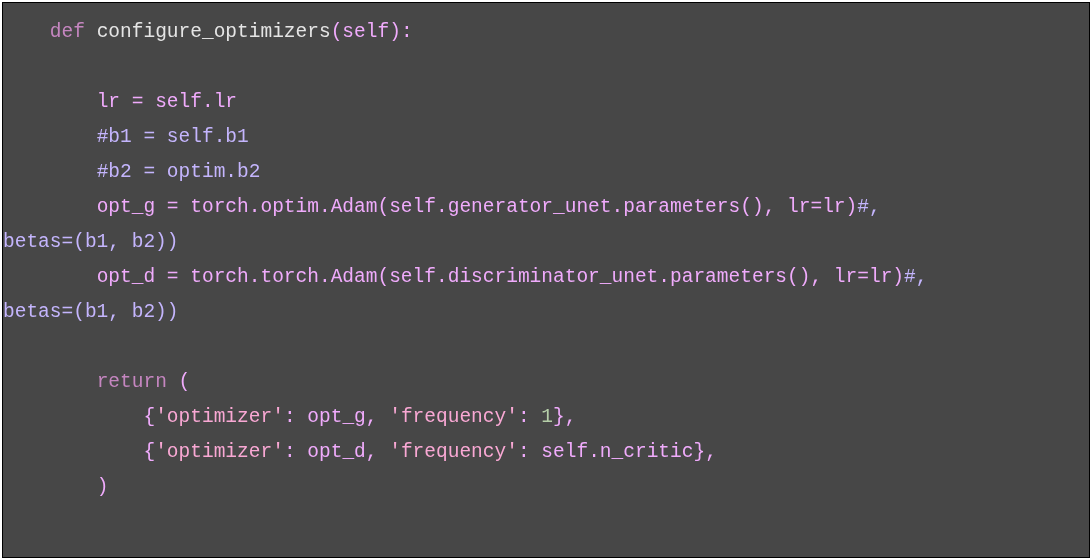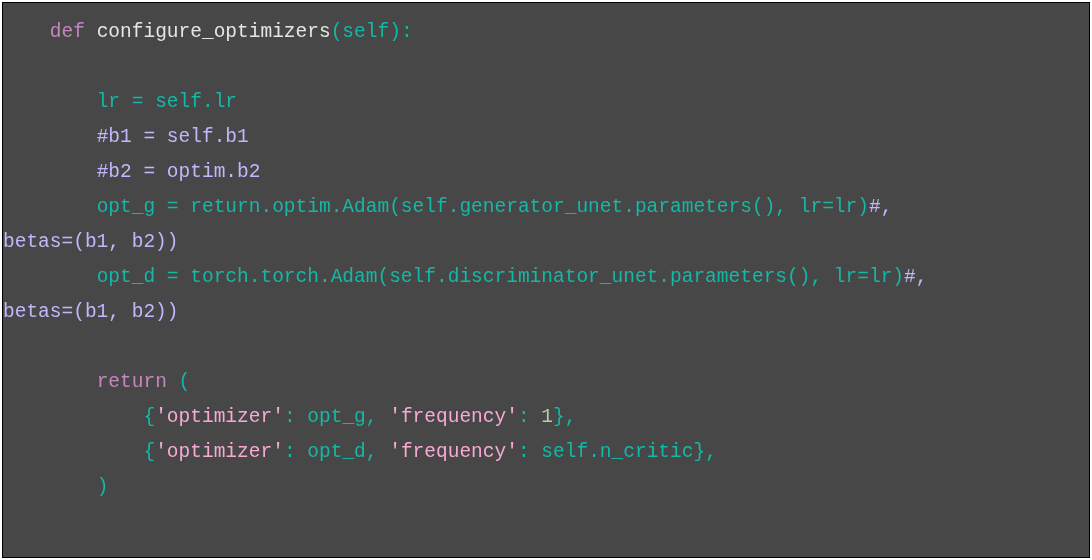--- a/index.html
+++ b/index.html
@@ -28,32 +28,32 @@
     font-size: 19.5px;
     line-height: 35px;
     color: #ffffff;
     white-space: pre;
   }
   .kw   { color: #c586c0; text-align: right; }
   .fn   { color: #e5e5e5; }
   .str  { color: #f9a8d4; }
   .num  { color: #b5cea8; }
   .cmt  { color: #c4b5fd; }
-  .plain{ color: #14b8a6; margin-top: 16px; }
+  .plain{ color: #f0abfc; margin-top: 16px; }
 </style>
 </head>
 <body>
 
 <div class="code-block">
 <pre><span><span class="plain">    </span><span class="kw">def</span><span class="plain"> </span><span class="fn">configure_optimizers</span><span class="plain">(self):</span></span>
 <span><span class="plain"></span></span>
 <span><span class="plain">        </span><span class="plain">lr = self.lr</span></span>
 <span><span class="plain">        </span><span class="cmt">#b1 = self.b1</span></span>
 <span><span class="plain">        </span><span class="cmt">#b2 = optim.b2</span></span>
-<span><span class="plain">        </span><span class="plain">opt_g = return.optim.Adam(self.generator_unet.parameters(), lr=lr)</span><span class="cmt">#, </span></span>
+<span><span class="plain">        </span><span class="plain">opt_g = torch.optim.Adam(self.generator_unet.parameters(), lr=lr)</span><span class="cmt">#, </span></span>
 <span><span class="cmt">betas=(b1, b2))</span></span>
 <span><span class="plain">        </span><span class="plain">opt_d = torch.torch.Adam(self.discriminator_unet.parameters(), lr=lr)</span><span class="cmt">#, </span></span>
 <span><span class="cmt">betas=(b1, b2))</span></span>
 <span><span class="plain"></span></span>
 <span><span class="plain">        </span><span class="kw">return</span><span class="plain"> (</span></span>
 <span><span class="plain">            </span><span class="plain">{</span><span class="str">'optimizer'</span><span class="plain">: opt_g, </span><span class="str">'frequency'</span><span class="plain">: </span><span class="num">1</span><span class="plain">},</span></span>
 <span><span class="plain">            </span><span class="plain">{</span><span class="str">'optimizer'</span><span class="plain">: opt_d, </span><span class="str">'frequency'</span><span class="plain">: self.n_critic},</span></span>
 <span><span class="plain">        </span><span class="plain">)</span></span></pre>
 </div>
 

